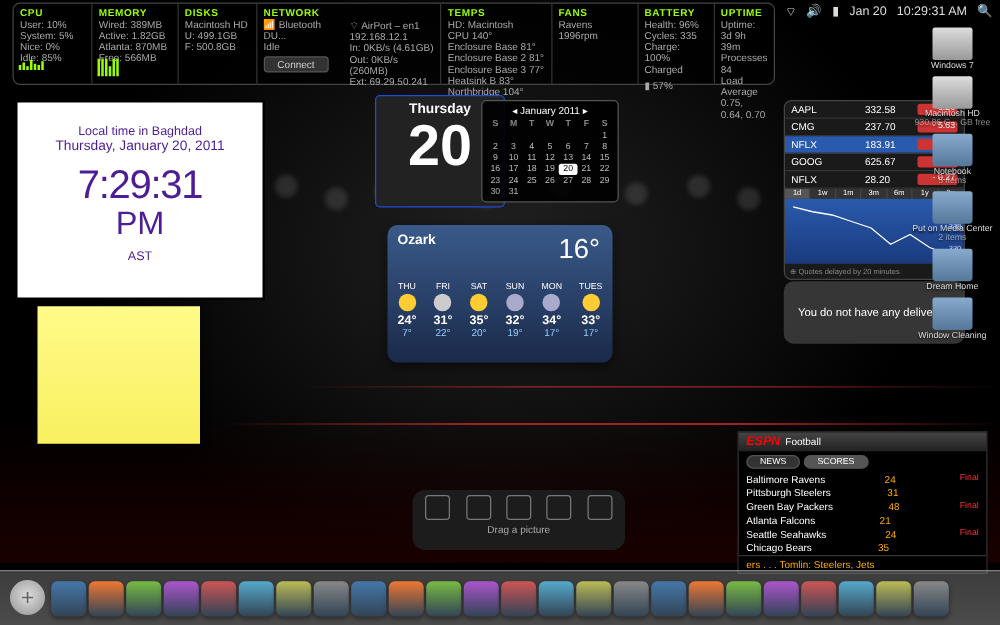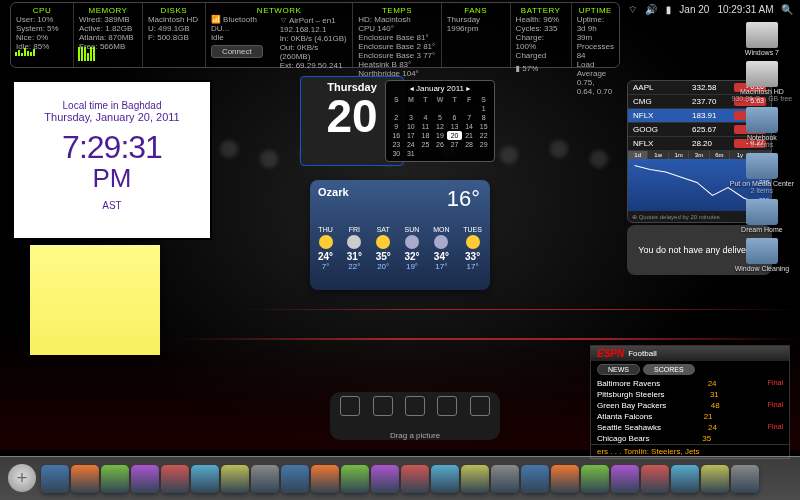--- a/index.html
+++ b/index.html
@@ -9,21 +9,21 @@
 .streak { position:absolute; height:2px; background:linear-gradient(to right, transparent, #f33, #f33, transparent); opacity:.6; }
 .s1 { bottom:110px; left:180px; right:0; transform:perspective(400px) rotateX(50deg); }
 .s2 { bottom:140px; left:240px; right:0; height:1px; }
 .bokeh { position:absolute; top:140px; left:0; right:0; height:120px; }
 .bokeh span { position:absolute; width:18px; height:18px; border-radius:50%; background:rgba(255,255,255,.12); filter:blur(2px); }
 
 .menubar { position:absolute; top:0; right:0; height:18px; display:flex; align-items:center; gap:8px; padding:0 6px; color:#ddd; font-size:10px; }
 
 .istat { position:absolute; top:2px; left:10px; right:180px; height:66px; background:rgba(0,0,0,.8); border:1px solid #444; border-radius:6px; display:flex; font-size:8px; color:#aaa; }
 .istat .col { border-right:1px solid #333; padding:3px 5px; position:relative; }
-.istat .hdr { color:#9f0; font-size:8px; font-weight:normal; letter-spacing:.5px;text-align:center; }
+.istat .hdr { color:#9f0; font-size:8px; font-weight:bold; letter-spacing:.5px; }
 .istat .graph { position:absolute; bottom:2px; left:4px; right:4px; height:18px; }
 .istat .bar { display:inline-block; width:2px; background:#9f0; margin-right:1px; vertical-align:bottom; }
 .conn-btn { background:#333; border:1px solid #555; border-radius:3px; padding:1px 10px; font-size:8px; color:#ccc; margin-top:3px; display:inline-block; cursor:pointer; }
 
 .clockw { position:absolute; top:80px; left:12px; width:200px; height:160px; background:#fff; border:2px solid #000; color:#4c1d95; text-align:center; padding:18px 6px; }
 .clockw .loc { font-size:10px; }
 .clockw .date { font-size:11px; margin-bottom:8px; }
 .clockw .time { font-size:32px; font-weight:400; letter-spacing:-1px; line-height:1; }
 .clockw .ampm { font-size:26px; }
 .clockw .tz { font-size:10px; margin-top:6px; }
@@ -72,21 +72,21 @@
 .espn .etab { background:#333; border:1px solid #555; border-radius:8px; padding:1px 10px; font-size:7px; cursor:pointer; }
 .espn .etab.on { background:#555; }
 .espn .game { display:flex; justify-content:space-between; padding:1px 6px; font-size:8px; }
 .espn .score { color:#fa0; width:20px; text-align:right; }
 .espn .status { color:#f33; width:30px; text-align:right; font-size:7px; }
 .espn .ticker { background:#000; color:#fa0; font-size:8px; padding:2px 6px; border-top:1px solid #333; white-space:nowrap; overflow:hidden; }
 
 .picbar { position:absolute; bottom:60px; left:330px; width:170px; height:48px; background:rgba(30,30,30,.95); border-radius:10px; text-align:center; padding:4px; }
 .picbar .icons { display:flex; justify-content:space-around; }
 .picbar .pi { width:20px; height:20px; border:1px solid #777; border-radius:3px; cursor:pointer; }
-.picbar .lbl { font-size:8px; color:#aaa; margin-top:15px; }
+.picbar .lbl { font-size:8px; color:#aaa; margin-top:3px; }
 
 .dicons { position:absolute; top:22px; right:6px; display:flex; flex-direction:column; gap:2px; }
 .dicons .di { display:flex; flex-direction:column; align-items:center; font-size:7px; color:#ddd; text-shadow:0 1px 2px #000; margin-bottom:3px; }
 .dicons .di .ic { width:32px; height:26px; background:#7ab; border-radius:3px; margin-bottom:1px; }
 .dicons .hd .ic { background:linear-gradient(#ddd,#999); border-radius:2px; }
 .dicons .fold .ic { background:linear-gradient(#8ac,#579); border-radius:2px 2px 3px 3px; }
 
 .dock { position:absolute; bottom:0; left:0; right:0; height:44px; background:linear-gradient(rgba(200,200,200,.3),rgba(150,150,150,.5)); border-top:1px solid rgba(255,255,255,.3); display:flex; align-items:center; justify-content:center; gap:2px; padding:0 10px; }
 .dock .app { width:28px; height:28px; border-radius:5px; background:linear-gradient(#89a,#567); box-shadow:0 2px 4px rgba(0,0,0,.4); cursor:pointer; }
 .addbtn { position:absolute; bottom:8px; left:8px; width:28px; height:28px; border-radius:50%; background:radial-gradient(#fff,#888); display:flex; align-items:center; justify-content:center; font-size:18px; color:#333; cursor:pointer; }
@@ -166,21 +166,21 @@
     <div>HD: Macintosh</div>
       <div>CPU              140°</div>
       <div>Enclosure Base    81°</div>
       <div>Enclosure Base 2  81°</div>
       <div>Enclosure Base 3  77°</div>
       <div>Heatsink B        83°</div>
       <div>Northbridge       104°</div>
   </div>
   <div class="col" style="width:70px">
     <div class="hdr">FANS</div>
-    <div>Thursday   1996rpm</div>
+    <div>Ravens   1996rpm</div>
   </div>
   <div class="col" style="width:62px">
     <div class="hdr">BATTERY</div>
     <div>Health: 96%</div>
       <div>Cycles: 335</div>
       <div>Charge: 100%</div>
       <div>Charged</div>
     <div style="margin-top:4px">▮ <span>57%</span></div>
   </div>
   <div class="col" style="flex:1;border:none">

